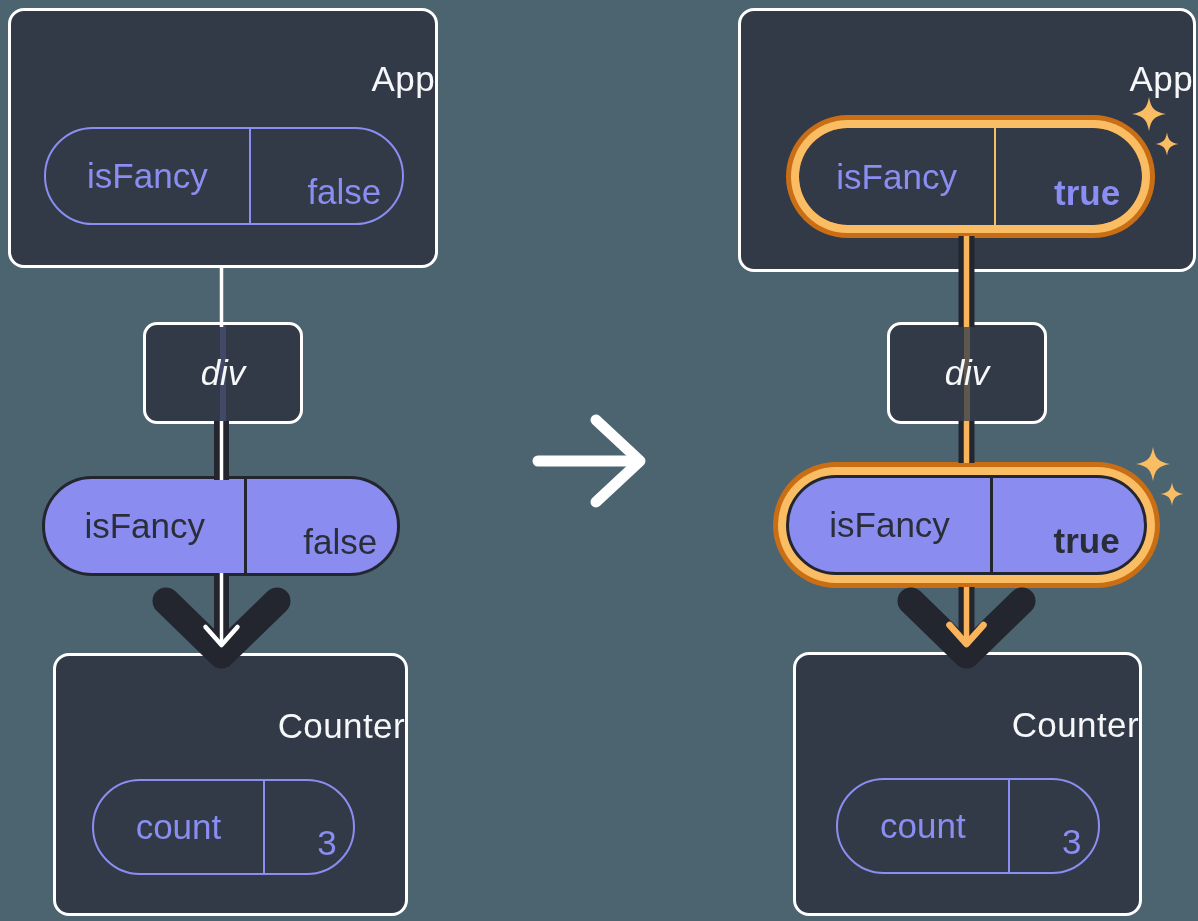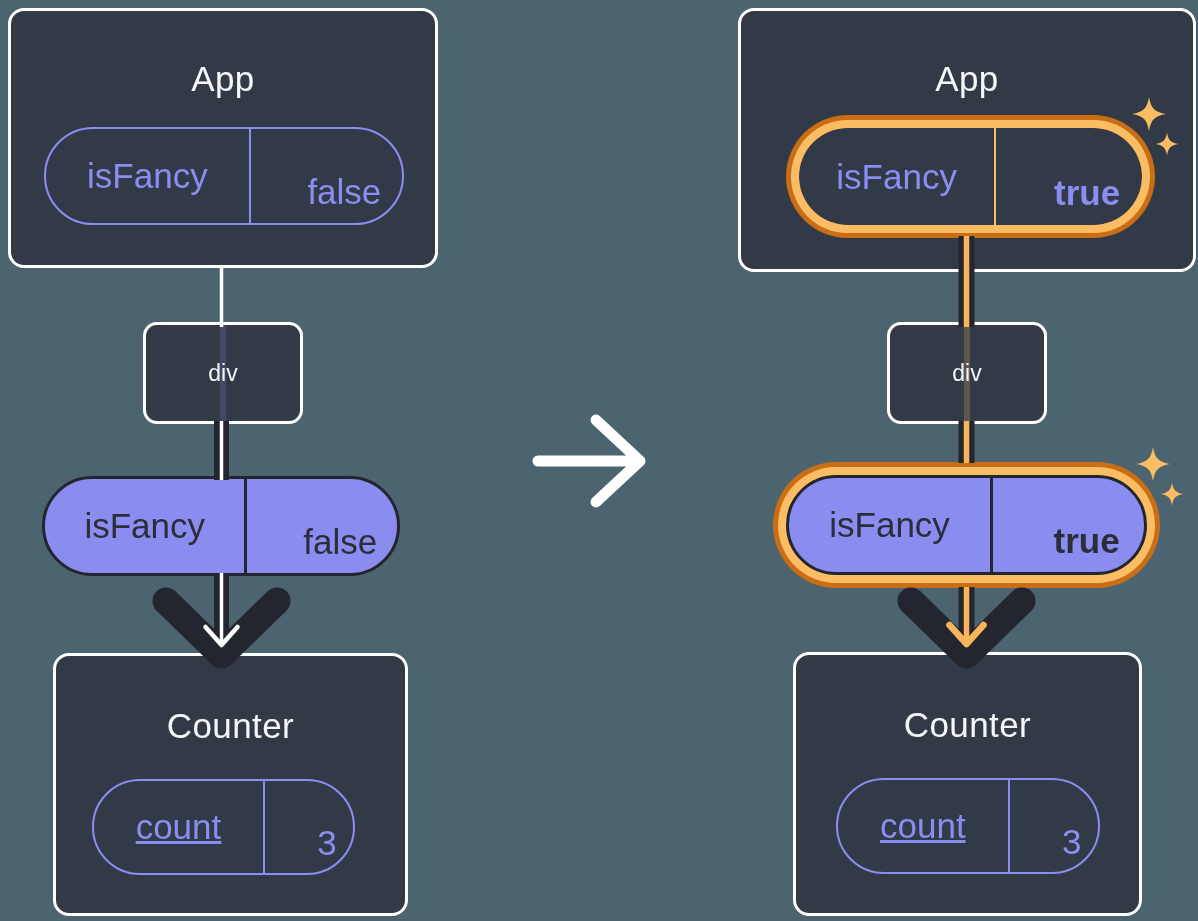--- a/index.html
+++ b/index.html
@@ -29,37 +29,37 @@
     position:absolute;
     background:var(--card);
     border:3px solid var(--white);
     border-radius:16px;
     box-sizing:border-box;
     z-index:1;
   }
   .card-title{
     position:absolute;
     left:0; right:0;
-    text-align:center;
+    text-align:right;
     font-size:35px;
     font-weight:500;
     color:var(--title);
     letter-spacing:.4px;
   }
   #app-before{left:8px; top:8px; width:430px; height:260px;}
   #app-after{left:738px; top:8px; width:458px; height:264px;}
   #div-before{left:143px; top:322px; width:160px; height:102px; border-radius:14px;}
   #div-after{left:887px; top:322px; width:160px; height:102px; border-radius:14px;}
   #counter-before{left:53px; top:653px; width:355px; height:263px;}
   #counter-after{left:793px; top:652px; width:349px; height:264px;}
 
   .div-card-label{
     position:absolute; inset:0;
     display:flex; align-items:center; justify-content:center;
-    font-size:23px; font-weight:500; color:var(--title);
+    font-size:35px; font-weight:500; color:var(--title);font-style:italic;
   }
   .through-line{
     position:absolute;
     left:50%; top:0; bottom:0;
     width:6px;
     transform:translateX(-50%);
   }
   .through-line.purple-tint{background:rgba(138,142,242,0.18);}
   .through-line.orange-tint{background:rgba(251,189,99,0.22);}
 
@@ -102,21 +102,21 @@
 
   .pill.highlight{
     box-shadow:0 0 0 8px var(--orange-light), 0 0 0 13px var(--orange-dark);
   }
   .bold{font-weight:700;}
 
   #pill-app-before{left:33px; top:116px; width:360px; height:98px;}
   #pill-app-after{left:58px; top:117px; width:343px; height:97px;}
   #pill-passed-before{left:42px; top:476px; width:358px; height:100px;}
   #pill-passed-after{left:786px; top:475px; width:361px; height:100px;}
-  .pill.counter-pill .cell.name{width:66%;text-decoration:underline;}
+  .pill.counter-pill .cell.name{width:66%;}
   #pill-counter-before{left:36px; top:123px; width:263px; height:96px;}
   #pill-counter-after{left:40px; top:123px; width:264px; height:96px;}
 
   
   .card .pill{position:absolute;}
 
   
   .overlay{
     position:absolute; inset:0;
     width:1198px; height:921px;

